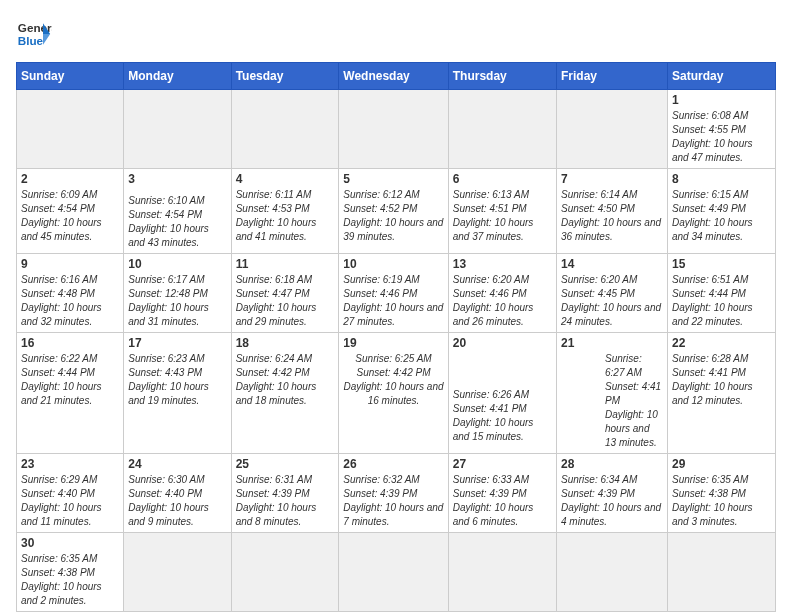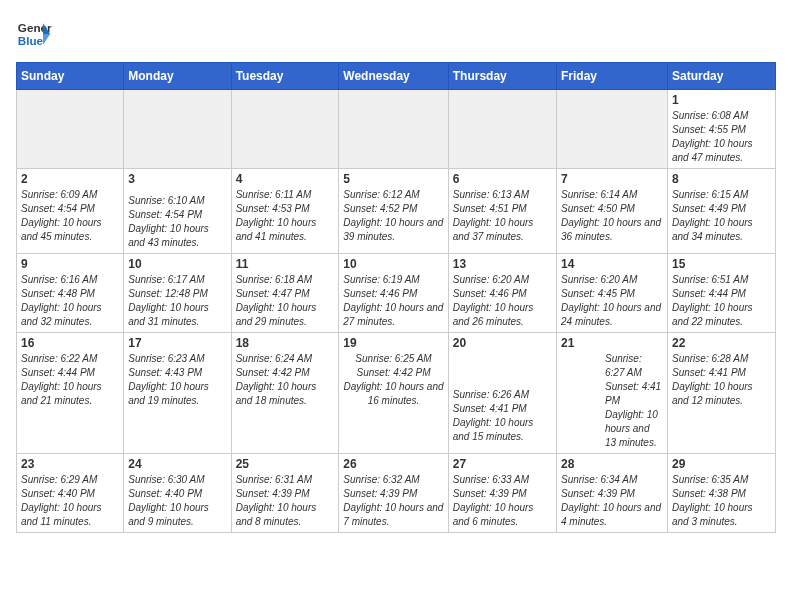--- a/index.html
+++ b/index.html
@@ -290,14 +290,28 @@
 Sunset: 4:39 PM
 Daylight: 10 hours and 4 minutes.</div>
         </td>
         <td>
           <span class="day-number">29</span>
           <div class="day-info" style="white-space: pre-line;">Sunrise: 6:35 AM
 Sunset: 4:38 PM
 Daylight: 10 hours and 3 minutes.</div>
         </td>
       </tr>
+      <tr>
+        <td>
+          <span class="day-number">30</span>
+          <div class="day-info" style="white-space: pre-line;">Sunrise: 6:35 AM
+Sunset: 4:38 PM
+Daylight: 10 hours and 2 minutes.</div>
+        </td>
+        <td class="empty"></td>
+        <td class="empty"></td>
+        <td class="empty"></td>
+        <td class="empty"></td>
+        <td class="empty"></td>
+        <td class="empty"></td>
+      </tr>
     </tbody>
 </table>
 
 </body></html>

